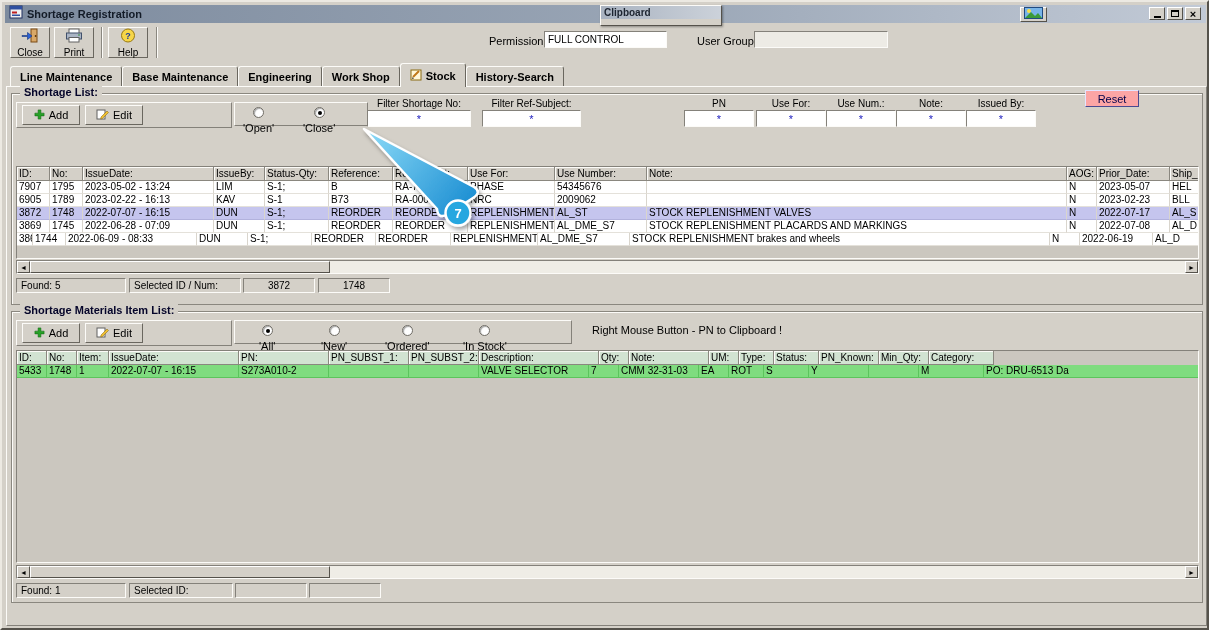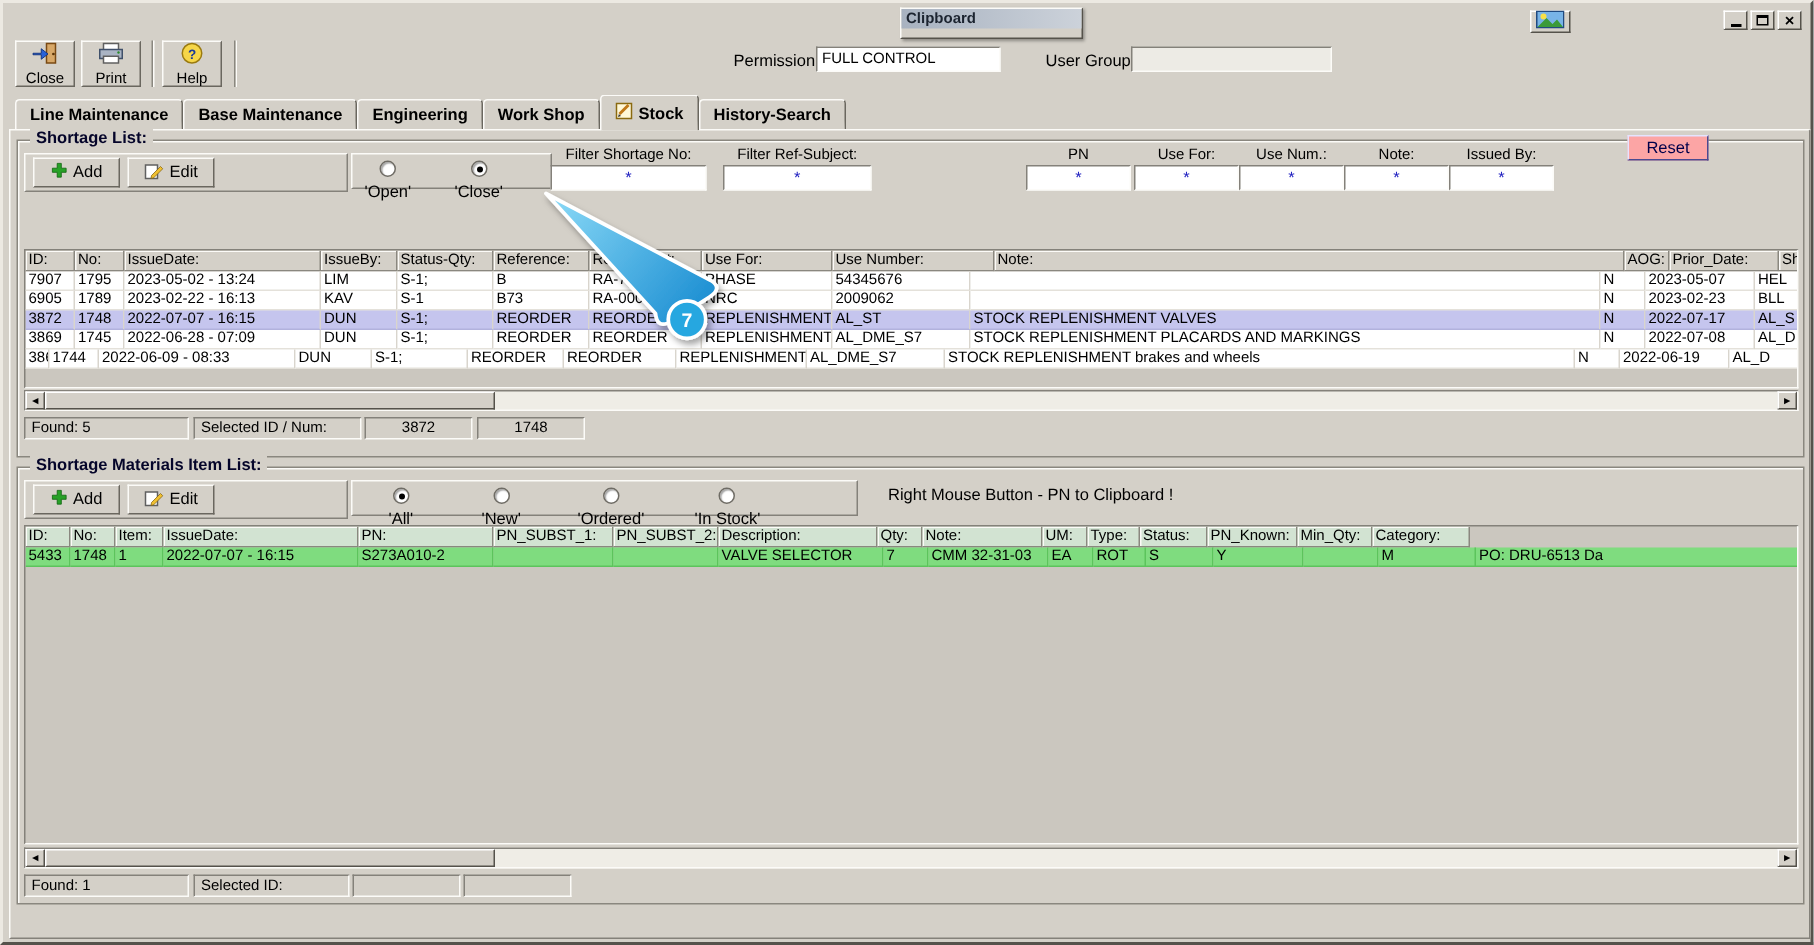--- a/index.html
+++ b/index.html
@@ -93,20 +93,31 @@
   .status-panel.center { justify-content:center; }
 
   .callout { position:absolute; left:0; top:0; z-index:40; pointer-events:none; }
   .callout text { font-family:"Liberation Sans", sans-serif; }
 </style>
 </head>
 <body>
 
 <div class="window">
 
+  <div class="titlebar abs">
+    <span>
+      <svg width="14" height="14" viewBox="0 0 14 14">
+          <rect x="1" y="1" width="12" height="12" fill="#f0f0f0" stroke="#203060"></rect>
+          <rect x="1" y="1" width="12" height="3.5" fill="#3050a0"></rect>
+          <rect x="3" y="6.5" width="5" height="2" fill="#c02020"></rect>
+          <rect x="3" y="9.5" width="8" height="1.5" fill="#3050a0"></rect>
+        </svg>
+    </span>
+    <span class="title-text">Shortage Registration</span>
+  </div>
 
   <div class="clipboard-win abs">
     <div class="clipboard-title">Clipboard</div>
   </div>
 
   <button class="pic-btn abs">
     <span>
       <svg width="19" height="12" viewBox="0 0 19 12">
           <rect x=".5" y=".5" width="18" height="11" fill="#78b4e8" stroke="#204a80"></rect>
           <circle cx="5" cy="4" r="2" fill="#f8e048"></circle>
@@ -263,21 +274,21 @@
       <div class="grid" style="left:4px; top:72px; width:1183px; height:93px">
           <div class="grid-head">
             <div class="grid-hcell" style="width: 33px;">ID:</div>
             <div class="grid-hcell" style="width: 33px;">No:</div>
             <div class="grid-hcell" style="width: 131px;">IssueDate:</div>
             <div class="grid-hcell" style="width: 51px;">IssueBy:</div>
             <div class="grid-hcell" style="width: 64px;">Status-Qty:</div>
             <div class="grid-hcell" style="width: 64px;">Reference:</div>
             <div class="grid-hcell" style="width: 75px;">Ref-Subject:</div>
             <div class="grid-hcell" style="width: 87px;">Use For:</div>
-            <div class="grid-hcell" style="width: 108px;">Use Number:</div>
+            <div class="grid-hcell" style="width: 92px;">Use Number:</div>
             <div class="grid-hcell" style="width: 420px;">Note:</div>
             <div class="grid-hcell" style="width: 30px;">AOG:</div>
             <div class="grid-hcell" style="width: 73px;">Prior_Date:</div>
             <div class="grid-hcell" style="width: 60px;">Ship_</div>
           </div>
           <div class="grid-row">
             <div class="grid-cell" style="width: 33px;">7907</div>
             <div class="grid-cell" style="width: 33px;">1795</div>
             <div class="grid-cell" style="width: 131px;">2023-05-02 - 13:24</div>
             <div class="grid-cell" style="width: 51px;">LIM</div>
@@ -412,21 +423,21 @@
 
       <div class="grid materials" style="left:4px; top:38px; width:1183px; height:213px">
           <div class="grid-head">
             <div class="grid-hcell" style="width: 30px;">ID:</div>
             <div class="grid-hcell" style="width: 30px;">No:</div>
             <div class="grid-hcell" style="width: 32px;">Item:</div>
             <div class="grid-hcell" style="width: 130px;">IssueDate:</div>
             <div class="grid-hcell" style="width: 90px;">PN:</div>
             <div class="grid-hcell" style="width: 80px;">PN_SUBST_1:</div>
             <div class="grid-hcell" style="width: 70px;">PN_SUBST_2:</div>
-            <div class="grid-hcell" style="width: 106px;">Description:</div>
+            <div class="grid-hcell" style="width: 120px;">Description:</div>
             <div class="grid-hcell" style="width: 30px;">Qty:</div>
             <div class="grid-hcell" style="width: 80px;">Note:</div>
             <div class="grid-hcell" style="width: 30px;">UM:</div>
             <div class="grid-hcell" style="width: 35px;">Type:</div>
             <div class="grid-hcell" style="width: 45px;">Status:</div>
             <div class="grid-hcell" style="width: 60px;">PN_Known:</div>
             <div class="grid-hcell" style="width: 50px;">Min_Qty:</div>
             <div class="grid-hcell" style="width: 65px;">Category:</div>
           </div>
           <div class="grid-row green">

